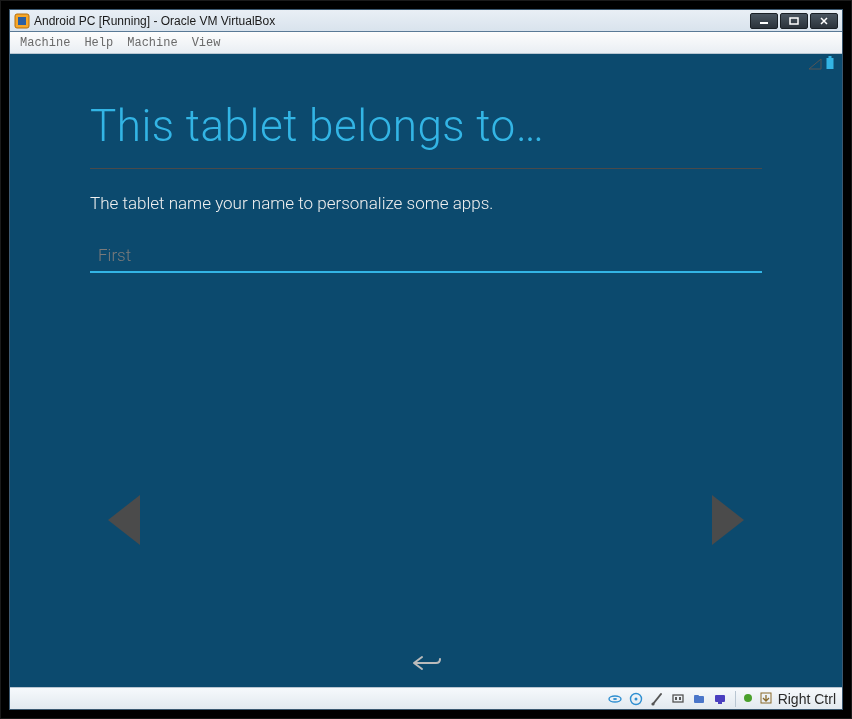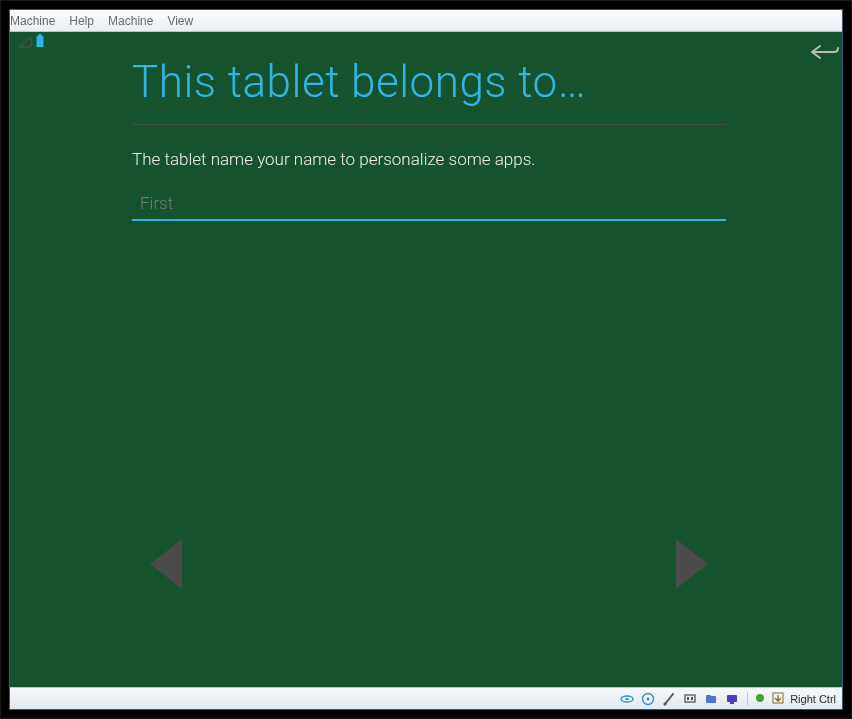--- a/index.html
+++ b/index.html
@@ -61,34 +61,35 @@
     align-items: center;
     justify-content: center;
   }
   .win-btn svg { display: block; }
   
   .menubar {
     height: 22px;
     background: linear-gradient(#fdfdfd, #e9eef3);
     display: flex;
     align-items: center;
-    padding: 0 0;
+    padding: 0 10px;
     gap: 14px;
     font-size: 12px;
     color: #6a6a6a;
     border-bottom: 1px solid #b9c6d2;
+    font-family: Liberation Mono, monospace;
   }
   .menubar span { cursor: default; }
   
   .vm-content {
     flex: 1;
-    background: #14532d;
+    background: #0c4a6e;
     position: relative;
     display: flex;
-    flex-direction: row;
+    flex-direction: column;
   }
   
   .android-status {
     height: 22px;
     display: flex;
     align-items: center;
     justify-content: flex-end;
     padding: 0 8px;
     gap: 4px;
   }
@@ -106,21 +107,21 @@
     letter-spacing: 0.5px;
     padding-bottom: 16px;
     border-bottom: 1px solid #4a4a4a;
   }
   .setup-desc {
     margin-top: 24px;
     color: #f0f0f0;
     font-size: 17px;
     font-weight: 300;
   }
-  .field-wrap { margin-top: 18px; }
+  .field-wrap { margin-top: 26px; }
   .text-field {
     width: 100%;
     background: transparent;
     border: none;
     border-bottom: 1px solid #5a5a5a;
     font-size: 17px;
     color: #eee;
     padding: 6px 8px;
     outline: none;
     font-family: inherit;
@@ -162,33 +163,59 @@
     width: 16px;
     height: 16px;
     display: flex;
     align-items: center;
     justify-content: center;
   }
   .hostkey {
     display: flex;
     align-items: center;
     gap: 6px;
-    font-size: 11px;
+    font-size: 14px;
     color: #2a2a2a;
     border-left: 1px solid #b9c6d2;
     padding-left: 6px;
     margin-left: 2px;
   }
 </style>
 </head>
 <body>
 
 <div class="window-border">
   <div class="window-inner">
 
+    <div class="titlebar">
+      <div class="app-icon">
+        <svg width="16" height="16" viewBox="0 0 16 16">
+          <rect x="1" y="1" width="14" height="14" rx="2" fill="#f7a728" stroke="#b56e0c"></rect>
+          <rect x="4" y="4" width="8" height="8" fill="#2b5fa3"></rect>
+        </svg>
+      </div>
+      <div class="title">Android PC [Running] - Oracle VM VirtualBox</div>
+      <div class="win-controls">
+        <div class="win-btn">
+          <svg width="10" height="8">
+              <rect x="1" y="5" width="8" height="2" fill="#fff"></rect>
+            </svg>
+        </div>
+        <div class="win-btn">
+          <svg width="10" height="8">
+              <rect x="1" y="1" width="8" height="6" fill="none" stroke="#fff" stroke-width="1.5"></rect>
+            </svg>
+        </div>
+        <div class="win-btn">
+          <svg width="10" height="8">
+              <path d="M2 1 L8 7 M8 1 L2 7" stroke="#fff" stroke-width="1.5"></path>
+            </svg>
+        </div>
+      </div>
+    </div>
 
     <div class="menubar">
       <span>Machine</span>
       <span>Help</span>
       <span>Machine</span>
       <span>View</span>
     </div>
 
     <div class="vm-content">
 

